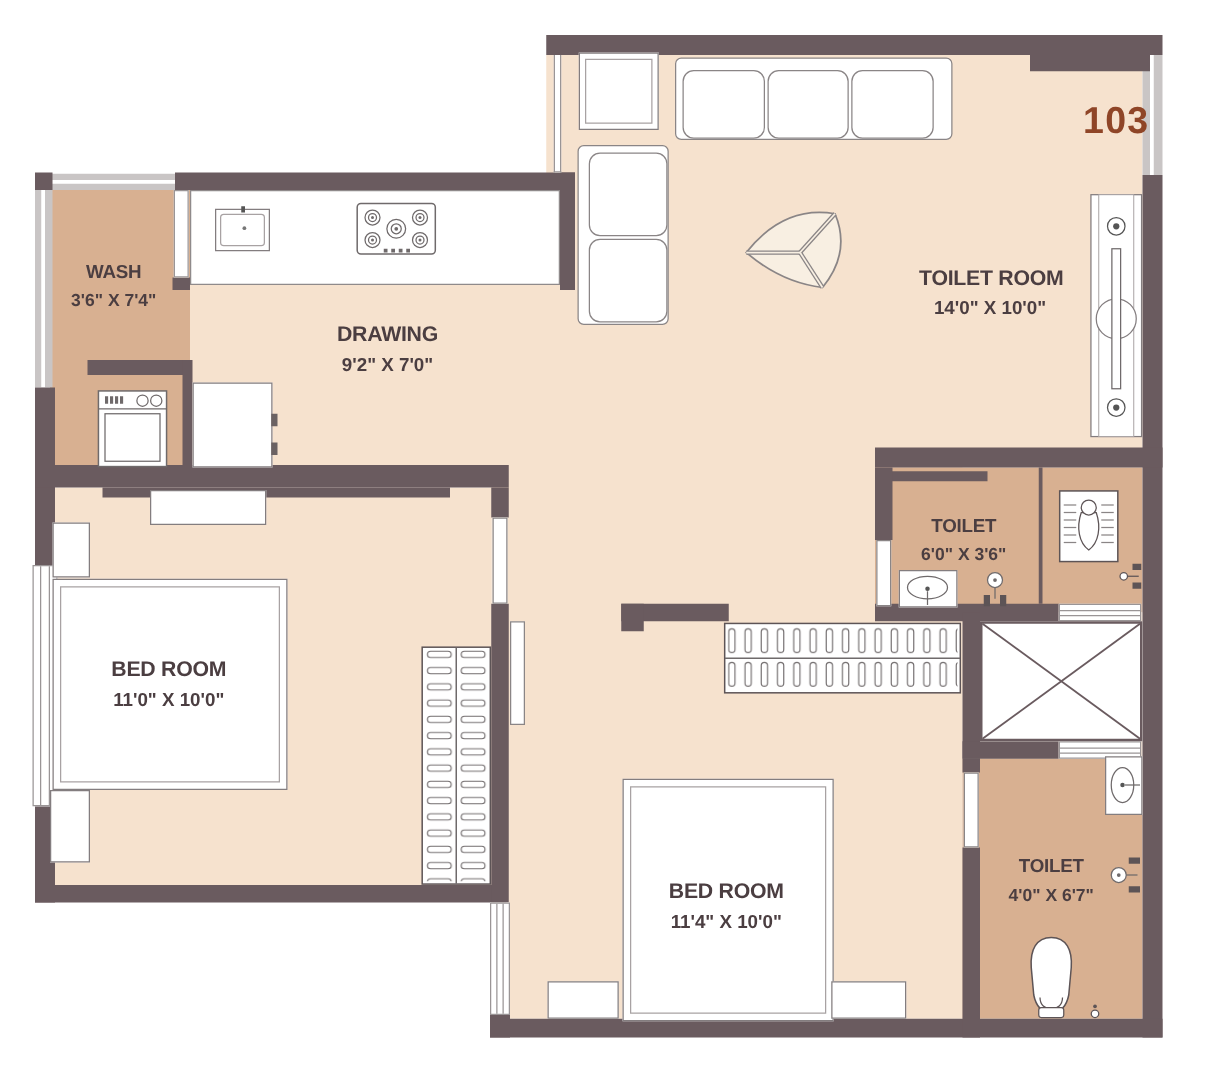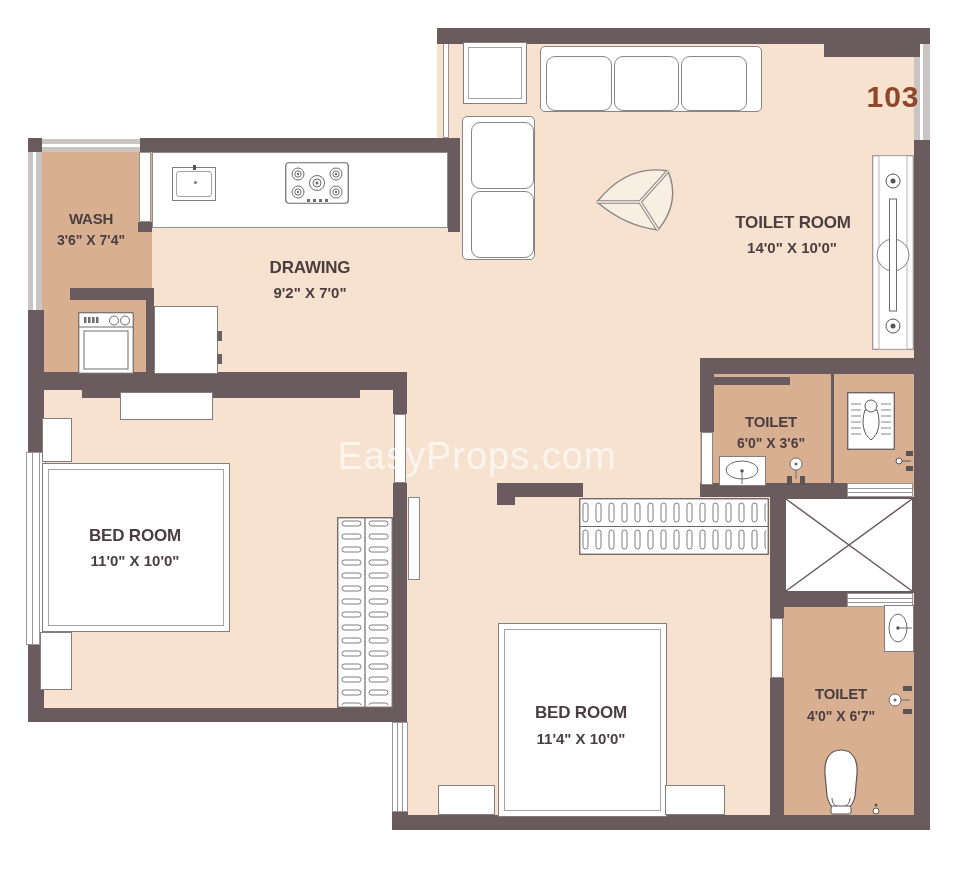--- a/index.html
+++ b/index.html
@@ -316,14 +316,13 @@
 
   <div class="lbl" style="left:135px;top:536px;font-size:17px">BED ROOM</div>
   <div class="lbl dims" style="left:135px;top:560px;font-size:15px">11'0" X 10'0"</div>
 
   <div class="lbl" style="left:581px;top:713px;font-size:17px">BED ROOM</div>
   <div class="lbl dims" style="left:581px;top:738px;font-size:15px">11'4" X 10'0"</div>
 
   <div class="lbl" style="left:841px;top:693px;font-size:15px">TOILET</div>
   <div class="lbl dims" style="left:841px;top:716px;font-size:14px">4'0" X 6'7"</div>
 
-  <div class="wm" style="left:477px;top:456px">EasyProps.com</div>
 </div>
 
 </body></html>

